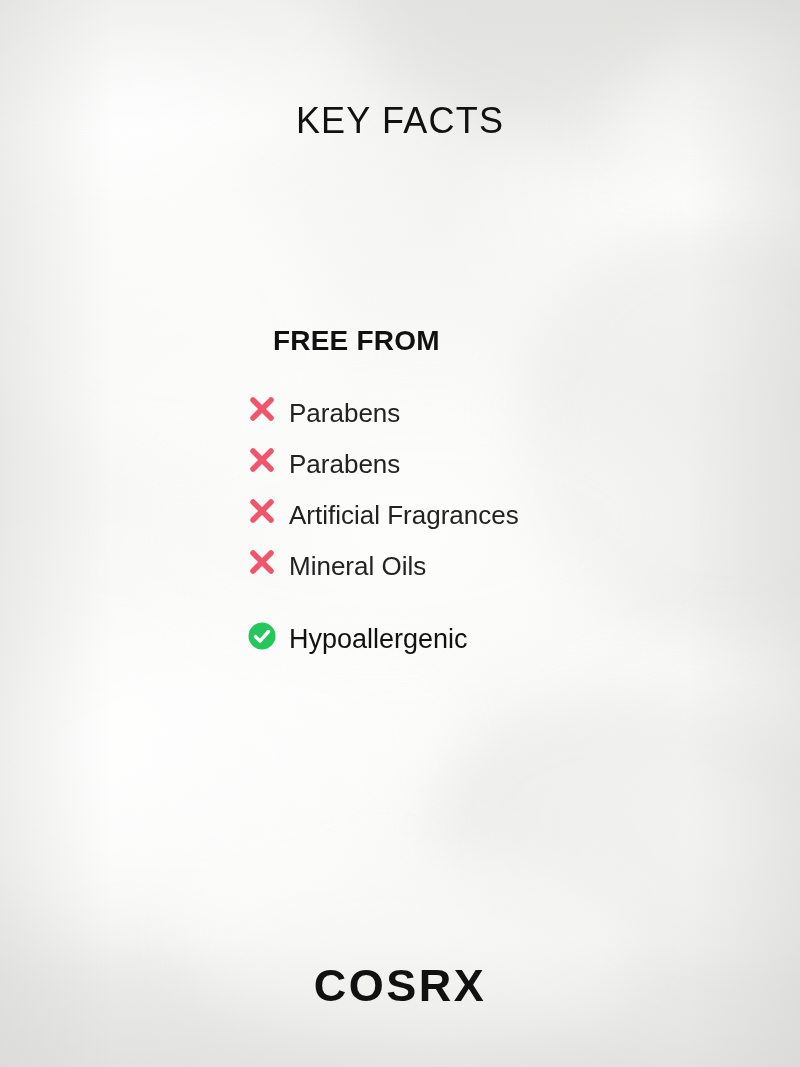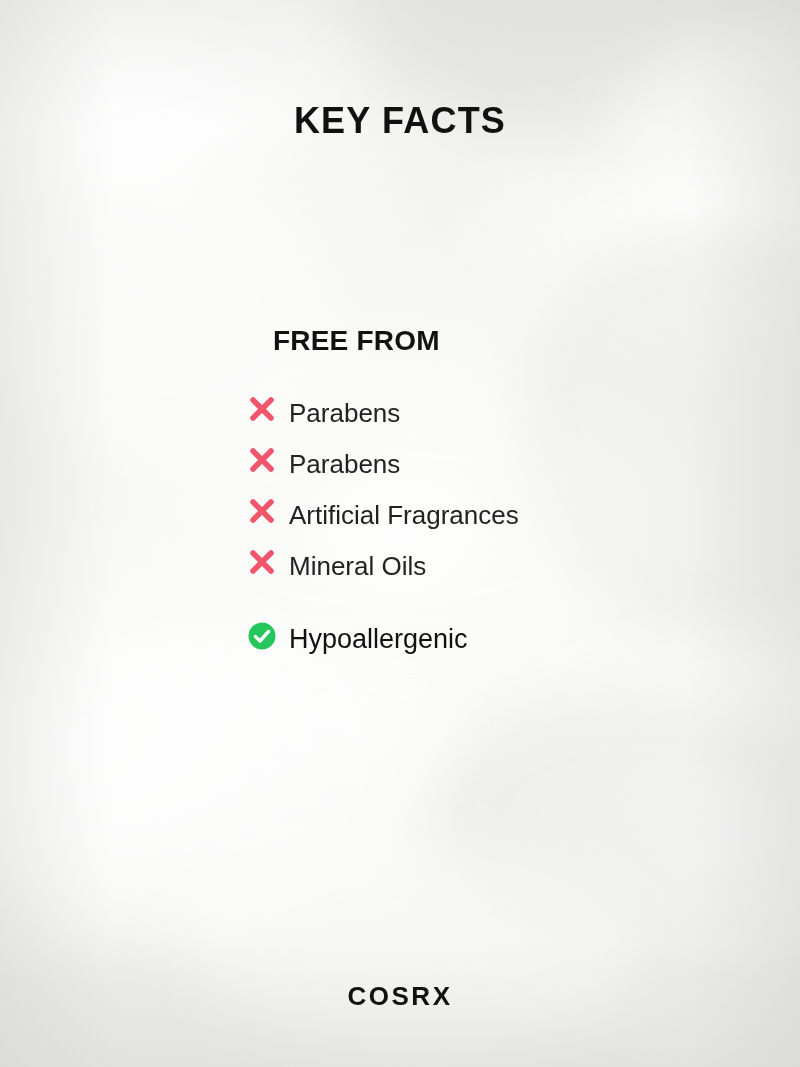--- a/index.html
+++ b/index.html
@@ -66,21 +66,21 @@
     height: 1067px;
   }
 
   .title {
     position: absolute;
     top: 100px;
     left: 0;
     width: 800px;
     text-align: center;
     font-size: 36px;
-    font-weight: bold;
+    font-weight: normal;
     letter-spacing: 1.2px;
     color: #111111;
   }
 
   .panel {
     position: absolute;
     left: 245px;
     top: 325px;
     width: 420px;
   }
@@ -124,21 +124,21 @@
     font-size: 27px;
     color: #111111;
   }
 
   .brand {
     position: absolute;
     bottom: 55px;
     left: 0;
     width: 800px;
     text-align: center;
-    font-size: 26px;
+    font-size: 45px;
     font-weight: bold;
     letter-spacing: 2.5px;
     color: #111111;
   }
 </style>
 </head>
 <body>
 
 <div class="poster">
 

